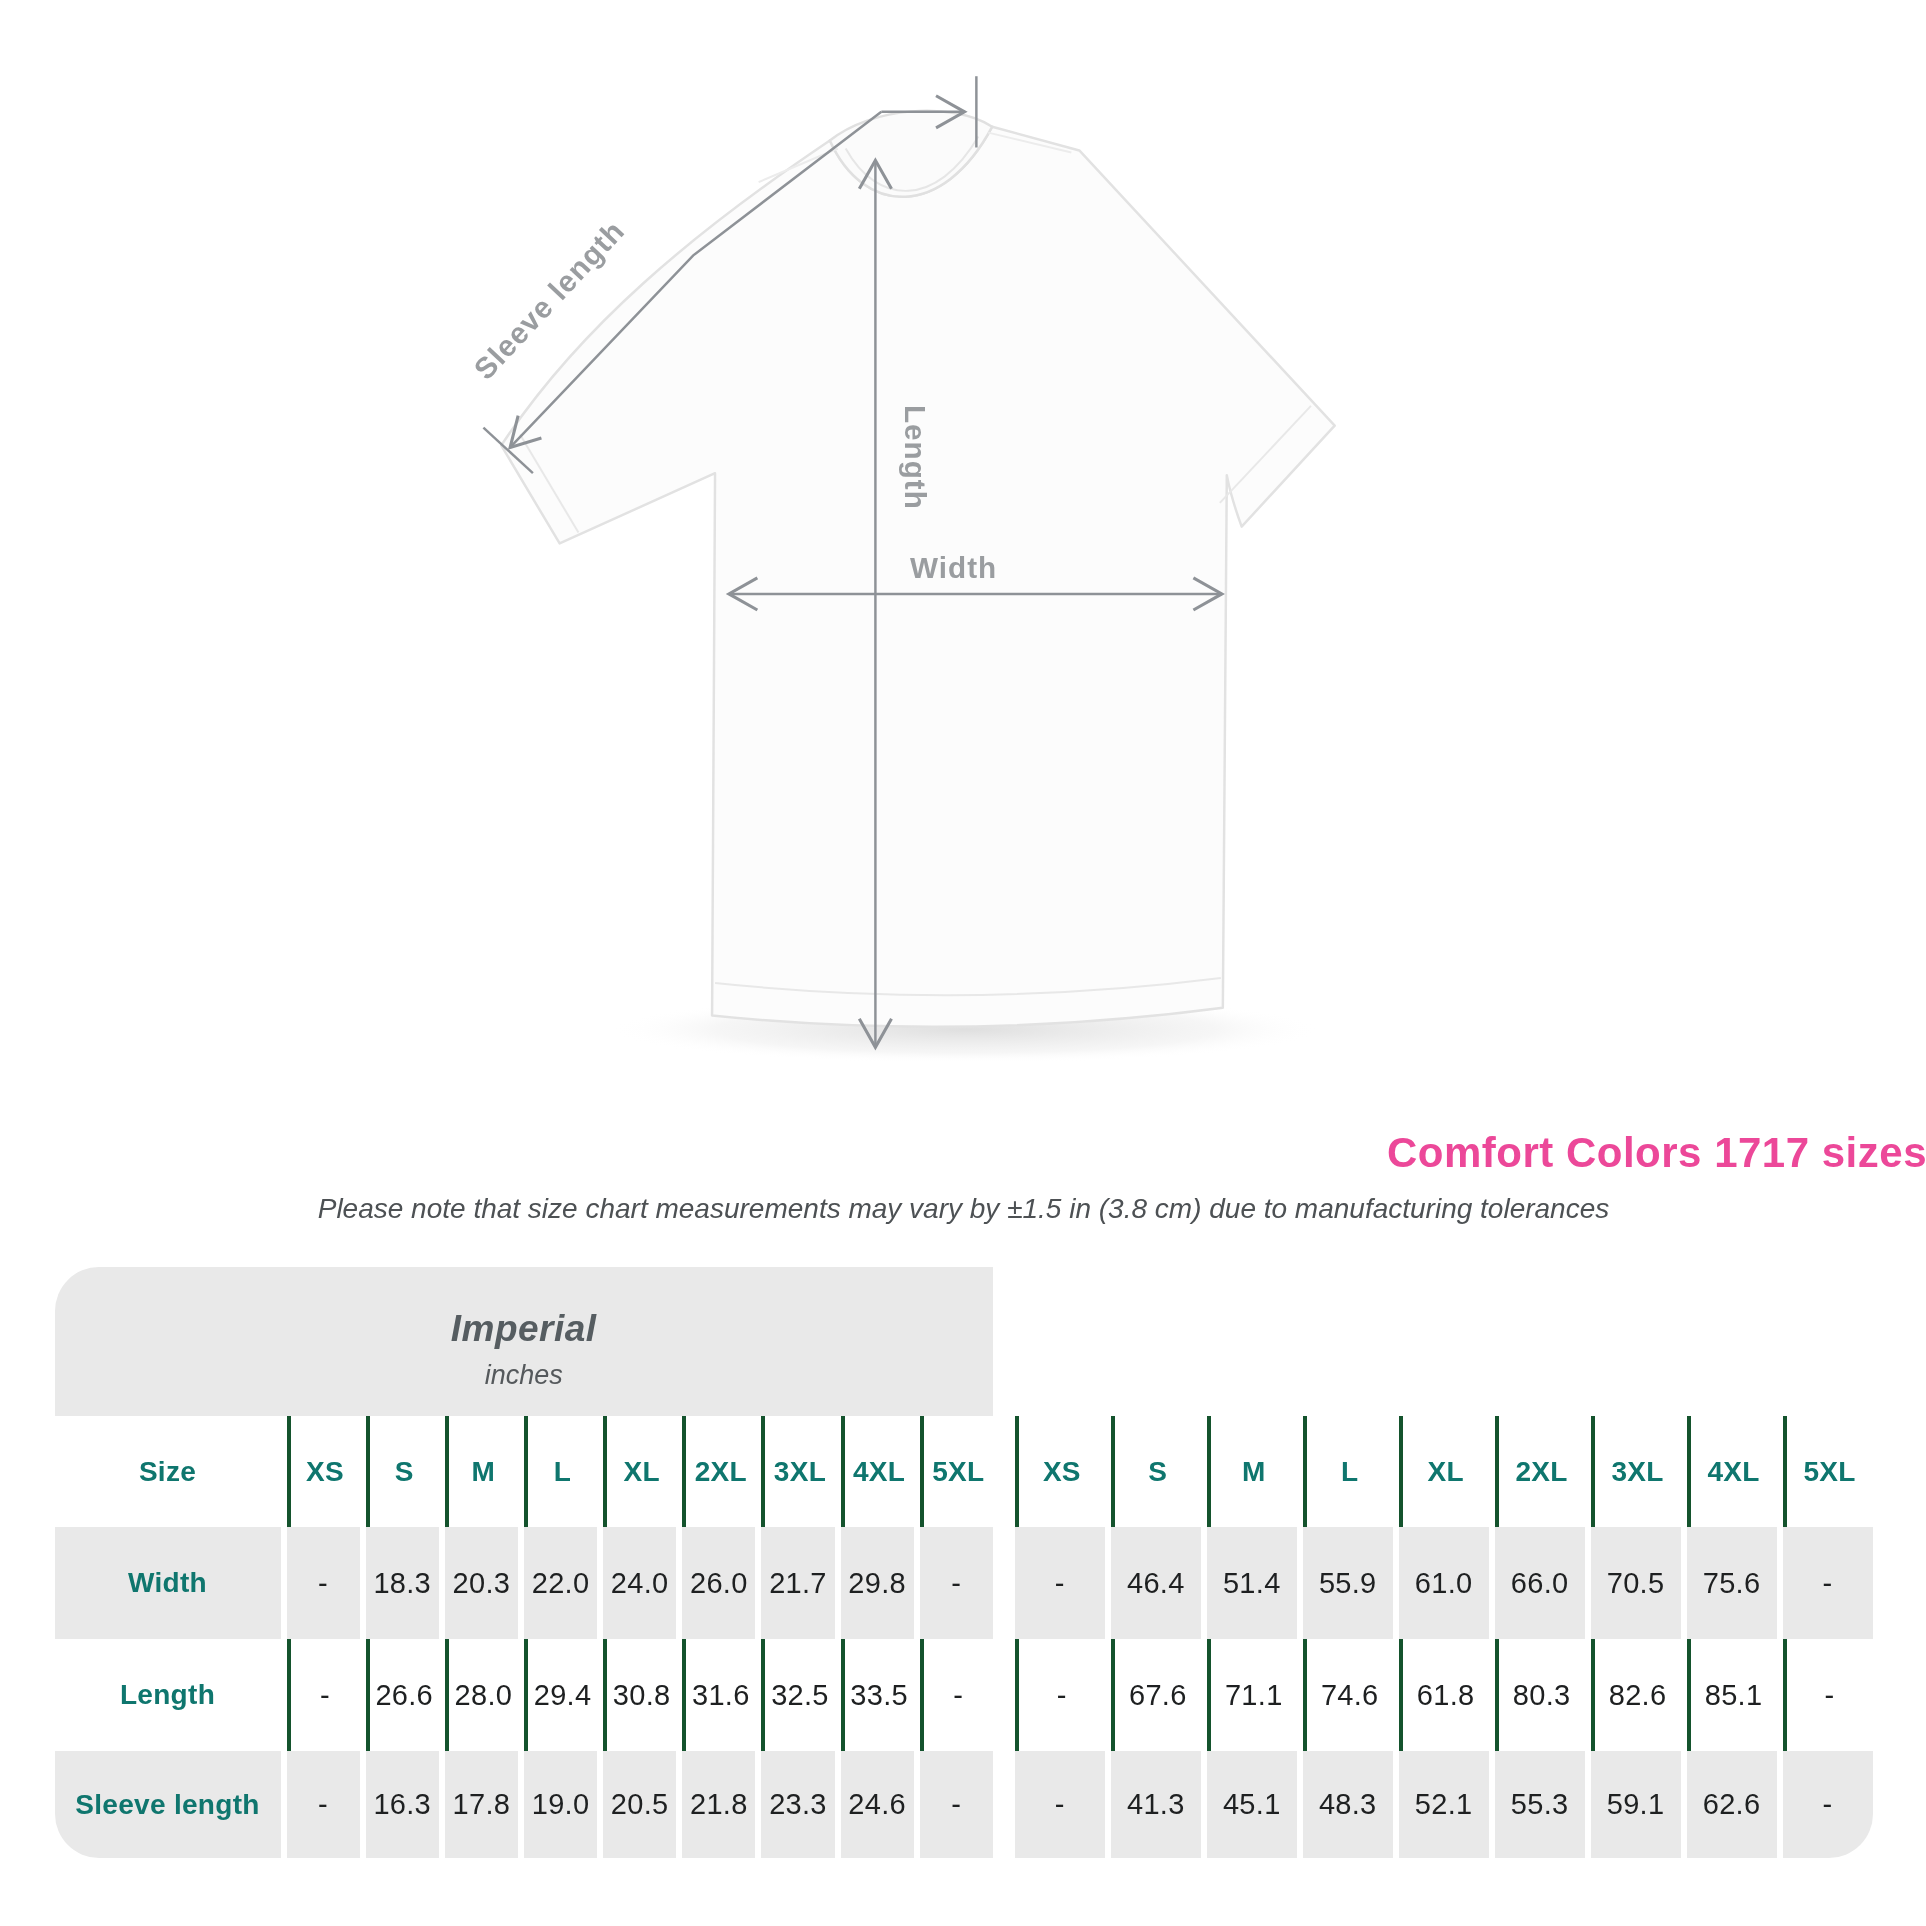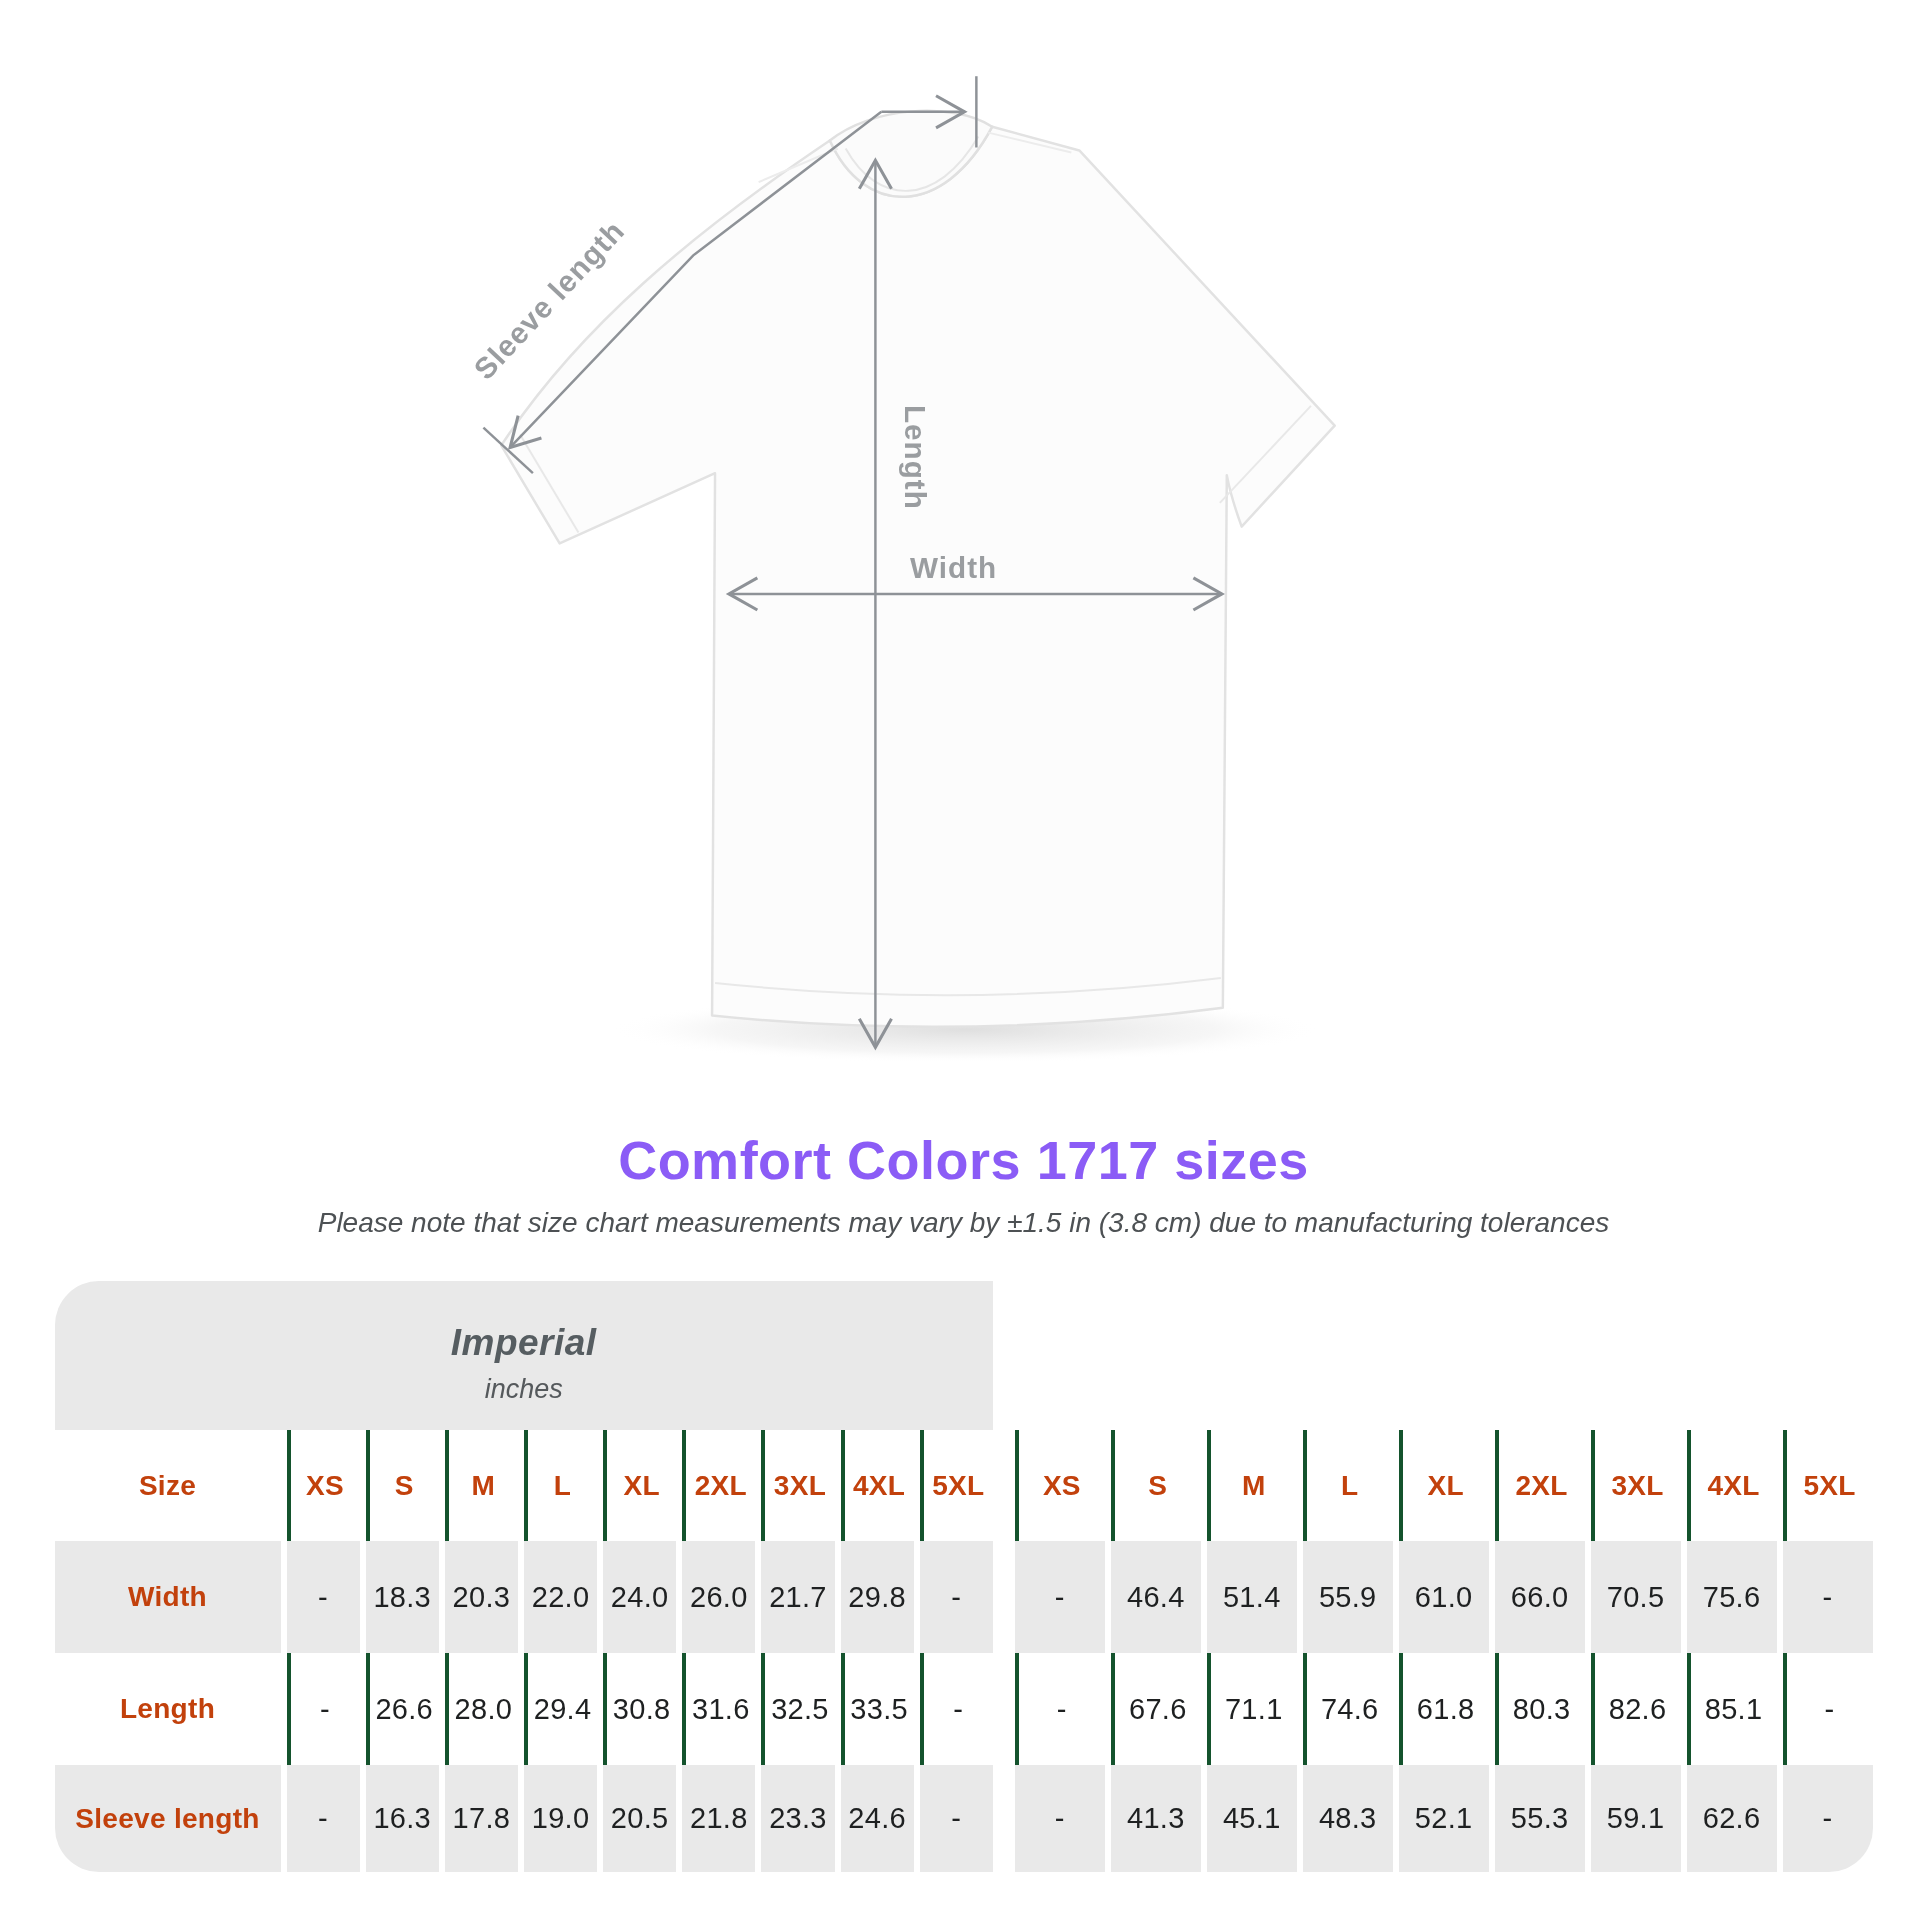--- a/index.html
+++ b/index.html
@@ -10,22 +10,22 @@
   }
   .hero { position:relative; width:1927px; height:1074px; }
   .hero svg { position:absolute; left:0; top:0; }
 
   .measure-label {
     font-family:"Liberation Sans","DejaVu Sans",sans-serif;
     font-size:30px; font-weight:bold; fill:#9a9da0; letter-spacing:1px;
   }
 
   .title {
-    text-align:center; margin-top:55px;
-    font-size:54px; font-weight:bold; color:#8b5cf6; letter-spacing:0.5px;
+    text-align:right; margin-top:55px;
+    font-size:42px; font-weight:bold; color:#ec4899; letter-spacing:0.5px;
   }
   .subtitle {
     text-align:center; margin-top:16px;
     font-size:28px; font-style:italic; color:#4d5154;
   }
 
   .sizetable { width:1818px; margin:42px auto 0; }
   .t-row {
     display:grid;
     grid-template-columns:226px repeat(9,74fr) 10px repeat(9,91fr);
@@ -43,21 +43,21 @@
   .band-imperial { grid-column:1/11;  border-top-left-radius:44px; }
   .band-metric   { grid-column:12/21; border-top-right-radius:44px; }
   .band-name { font-size:37px; font-weight:bold; font-style:italic; color:#565d61; letter-spacing:0.5px; }
   .band-unit { font-size:27px; font-style:italic; color:#55595c;text-align:center; }
 
   .cell {
     display:flex; align-items:center; justify-content:center;
     font-size:29px; color:#1e2021; letter-spacing:0.3px;
   }
   .header-row .cell, .cell.rowlabel {
-    font-weight:bold; font-size:28px; color:#c2410c;
+    font-weight:bold; font-size:28px; color:#0f766e;
   }
   .row-gray .cell { background:#e9e9e9; }
   .row-white .cell:not(:first-child) { border-left:4px solid #14532d; }
   .spacer { background:transparent !important; border:none !important; }
   .data-row.last .cell:first-child { border-bottom-left-radius:44px; }
   .data-row.last .cell:last-child  { border-bottom-right-radius:44px; }
 </style>
 </head>
 <body>
 

